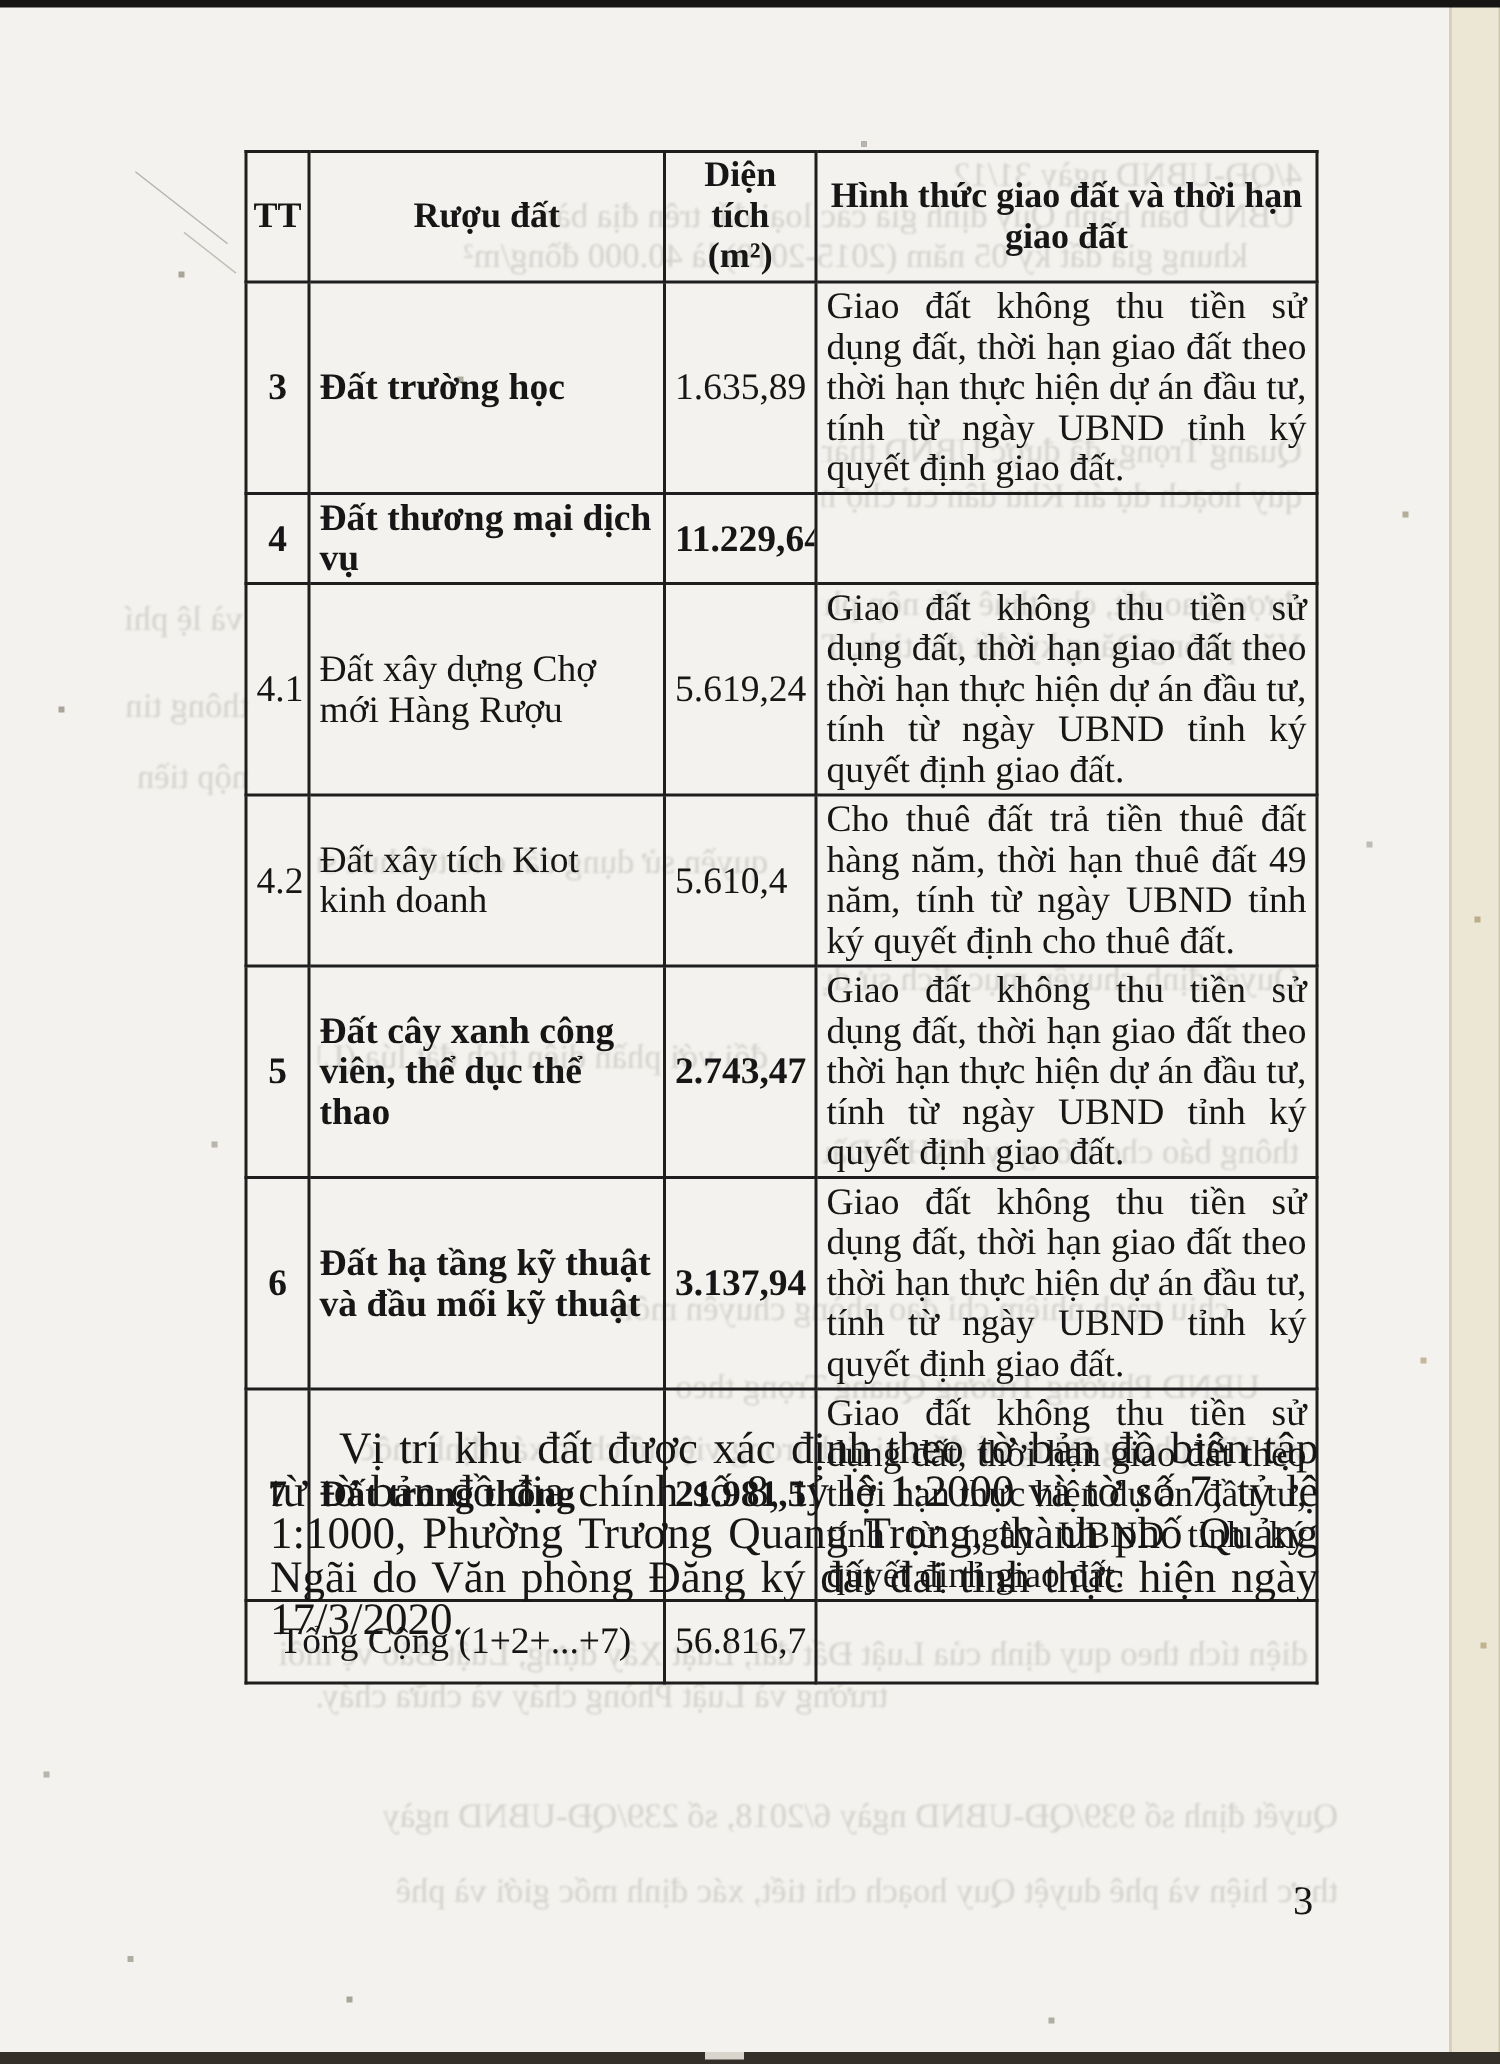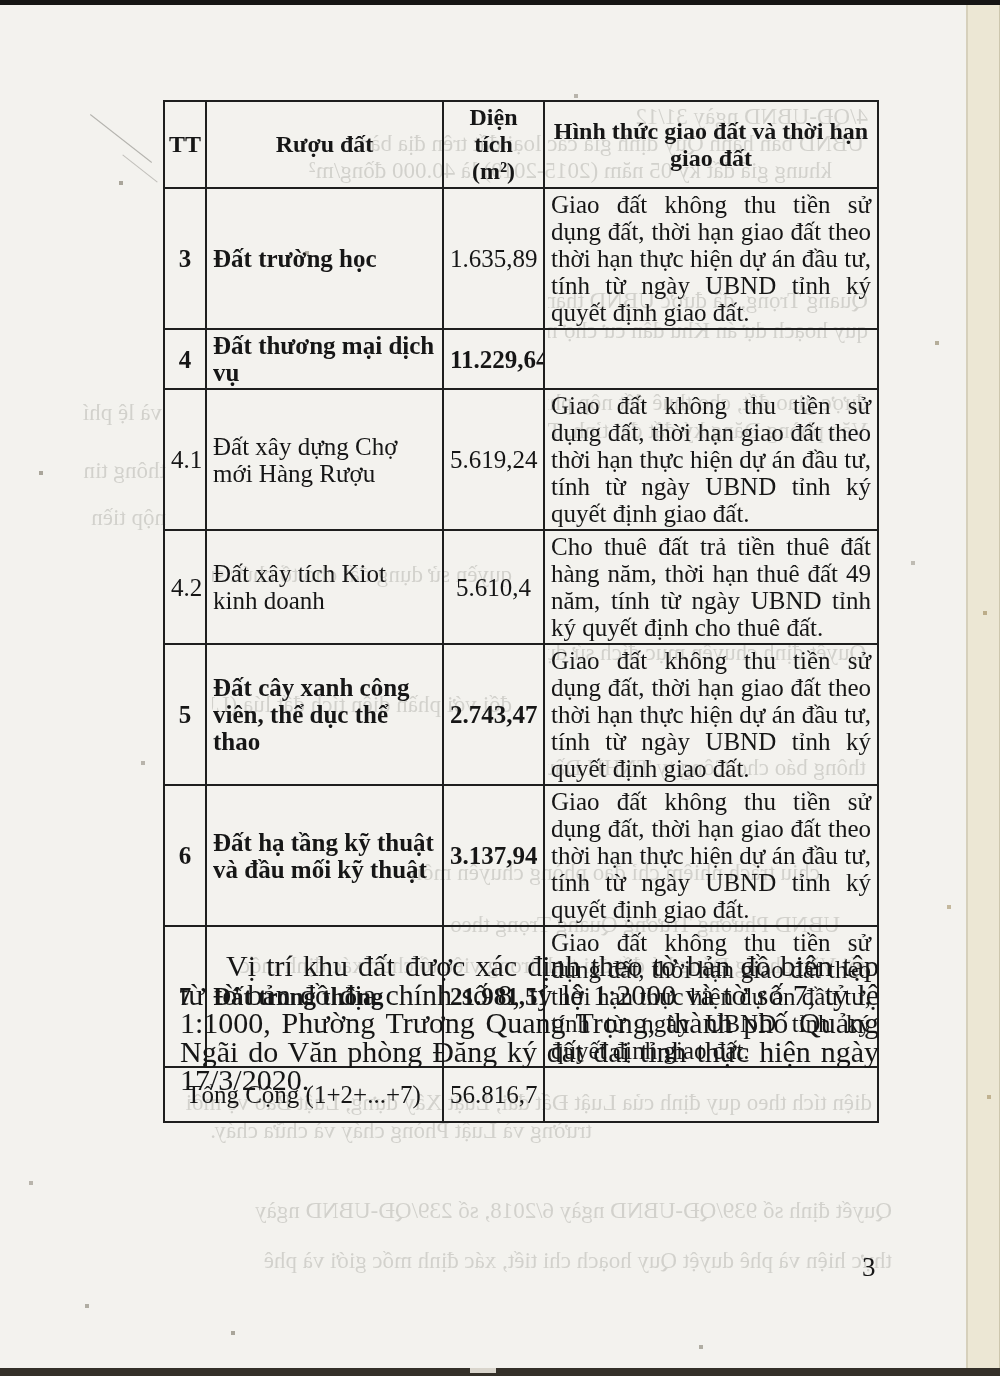--- a/index.html
+++ b/index.html
@@ -56,21 +56,21 @@
   table.land{
     position:absolute;left:163px;top:100px;width:714px;z-index:3;
     border-collapse:collapse;table-layout:fixed;background:transparent;
   }
   table.land td{
     border:2px solid #1e1e1e;padding:2px 6px;vertical-align:middle;overflow:hidden;
     font-size:25px;line-height:27px;
   }
   td.c-tt{text-align:center;}
   td.c-name{padding-left:10px;margin-left:24px;}
-  td.c-area{text-align:center;}
+  td.c-area{}
   td.c-form{text-align:justify;padding:4px 8px;font-size:22px;line-height:26.5px;}
   tr.hdr td{font-weight:bold;text-align:center;font-size:24px;line-height:27px;padding:2px 4px;}
   .b{font-weight:bold;}
   tr.h-hdr{height:58px;} tr.h-r3{height:117px;} tr.h-r4{height:42px;}
   tr.h-r41{height:113px;} tr.h-r42{height:110px;} tr.h-r5{height:112px;}
   tr.h-r6{height:133px;} tr.h-r7{height:108px;} tr.h-tot{height:55px;}
   tr.total td{font-weight:normal;}
   tr.total .c-lab{text-align:center;}
   
   .paras{position:absolute;left:163px;top:952px;width:716px;z-index:3;}

